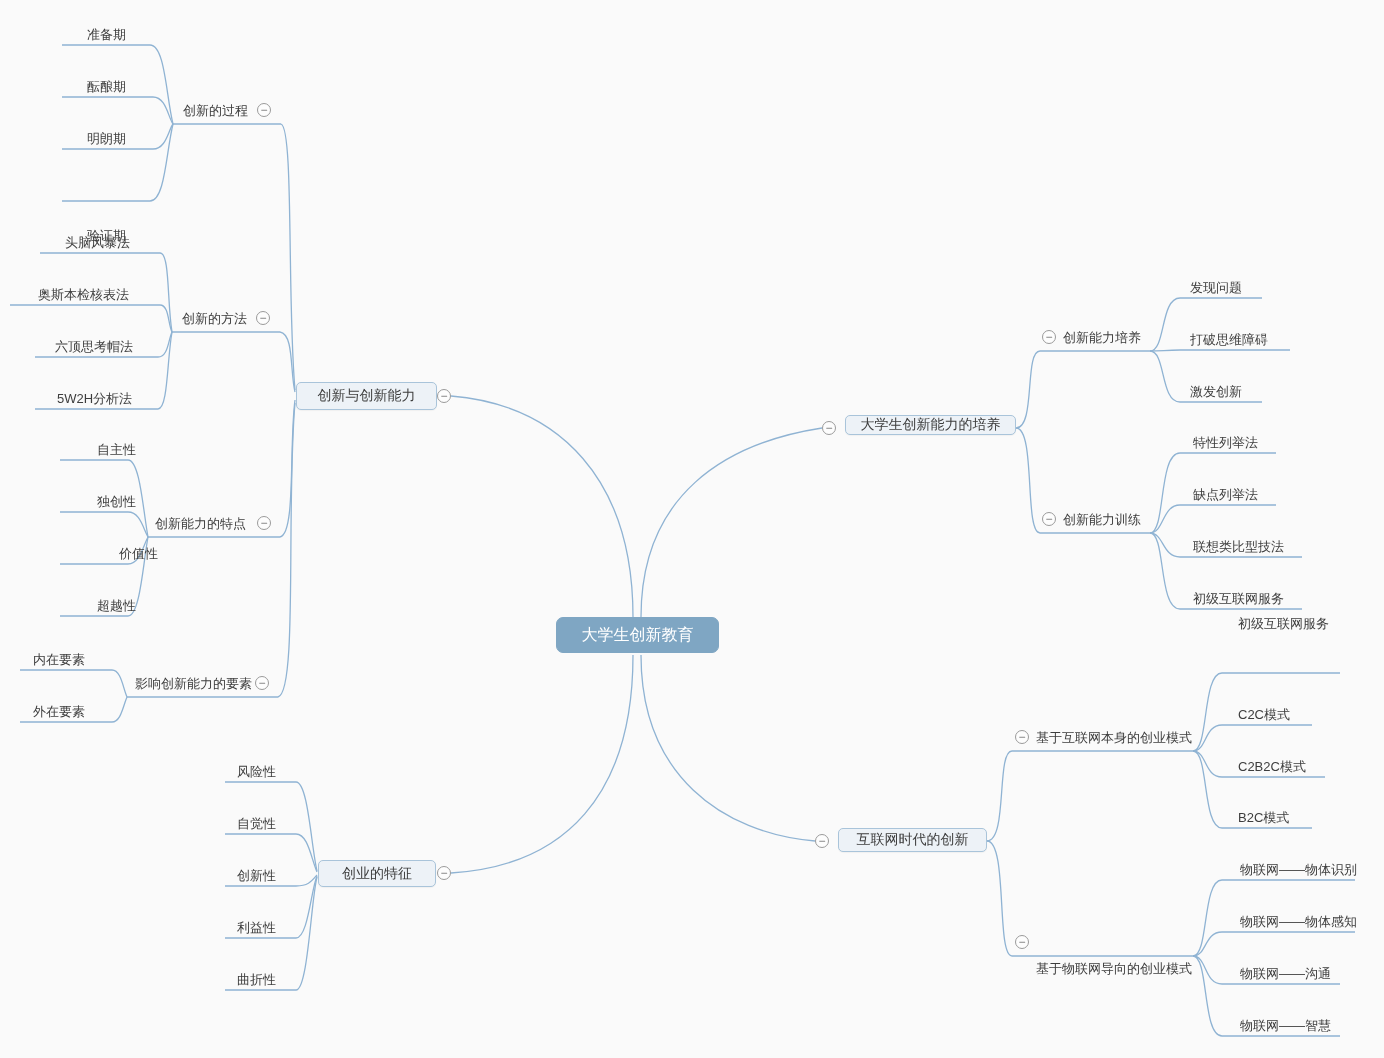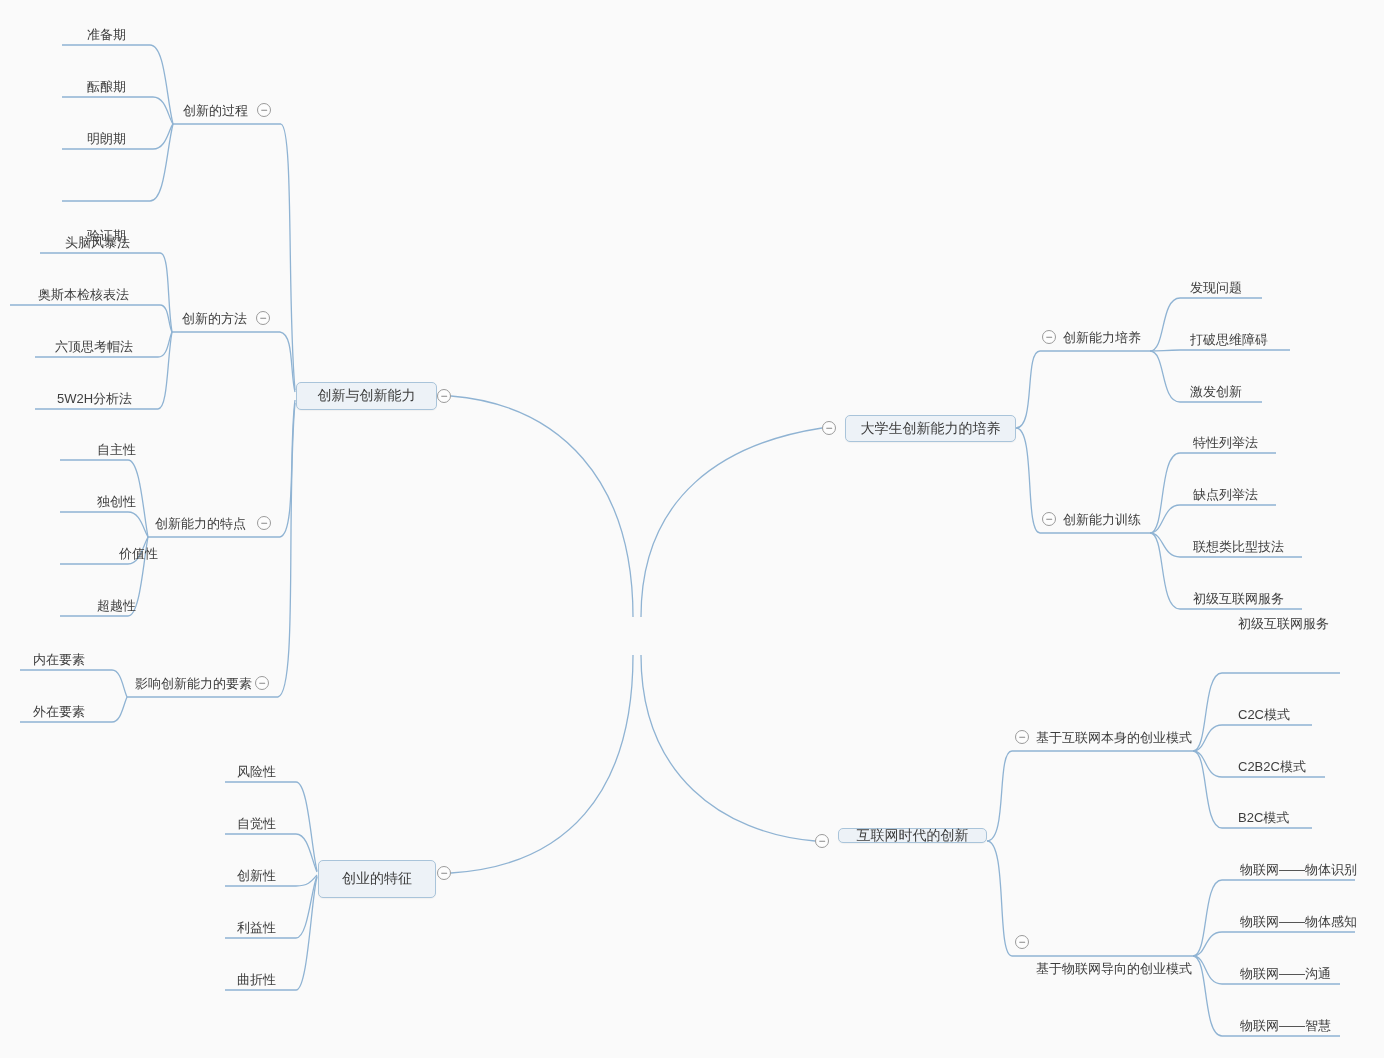--- a/index.html
+++ b/index.html
@@ -87,25 +87,26 @@
     <path d="M1193,751 C1209,751 1202,673 1222,673 L1340,673"></path>
     <path d="M1193,751 C1207,751 1204,725 1222,725 L1312,725"></path>
     <path d="M1193,751 C1207,751 1204,777 1222,777 L1325,777"></path>
     <path d="M1193,751 C1209,751 1202,828 1222,828 L1312,828"></path>
     <path d="M1193,956 C1209,956 1202,880 1222,880 L1355,880"></path>
     <path d="M1193,956 C1207,956 1204,932 1222,932 L1355,932"></path>
     <path d="M1193,956 C1207,956 1204,984 1222,984 L1340,984"></path>
     <path d="M1193,956 C1209,956 1202,1036 1222,1036 L1340,1036"></path>
   </svg>
 
+  <div class="central" style="left:556px;top:617px;width:163px;height:36px;">大学生创新教育</div>
 
   <div class="topic" style="left:296px;top:382px;width:141px;height:28px;">创新与创新能力</div>
-  <div class="topic" style="left:845px;top:415px;width:171px;height:27px;">大学生创新能力的培养</div>
-  <div class="topic" style="left:318px;top:860px;width:118px;height:38px;">创业的特征</div>
-  <div class="topic" style="left:838px;top:828px;width:149px;height:15px;">互联网时代的创新</div>
+  <div class="topic" style="left:845px;top:415px;width:171px;height:20px;">大学生创新能力的培养</div>
+  <div class="topic" style="left:318px;top:860px;width:118px;height:27px;">创业的特征</div>
+  <div class="topic" style="left:838px;top:828px;width:149px;height:24px;">互联网时代的创新</div>
 
   <div class="collapse" style="left:437px;top:389px;">−</div>
   <div class="collapse" style="left:822px;top:421px;">−</div>
   <div class="collapse" style="left:437px;top:866px;">−</div>
   <div class="collapse" style="left:815px;top:834px;">−</div>
 
   <div class="sub" style="left:183px;top:103px;">创新的过程</div>
   <div class="collapse" style="left:257px;top:103px;">−</div>
   <div class="sub" style="left:182px;top:311px;">创新的方法</div>
   <div class="collapse" style="left:256px;top:311px;">−</div>

